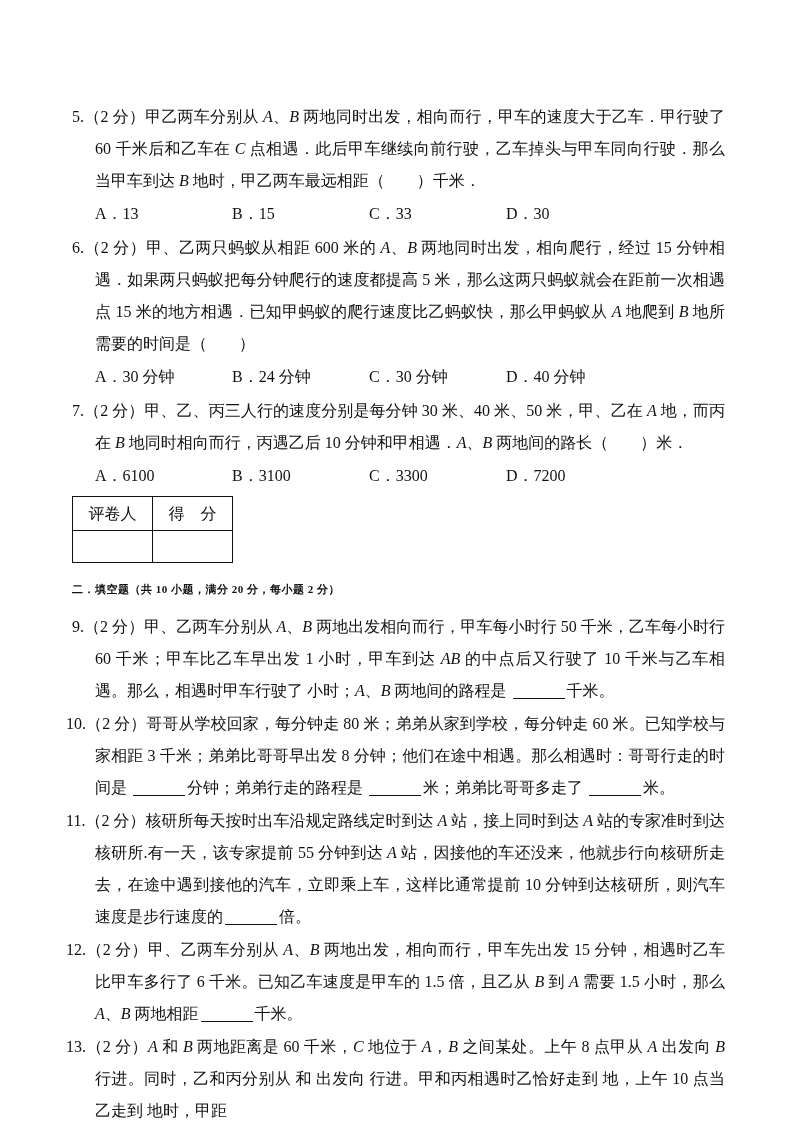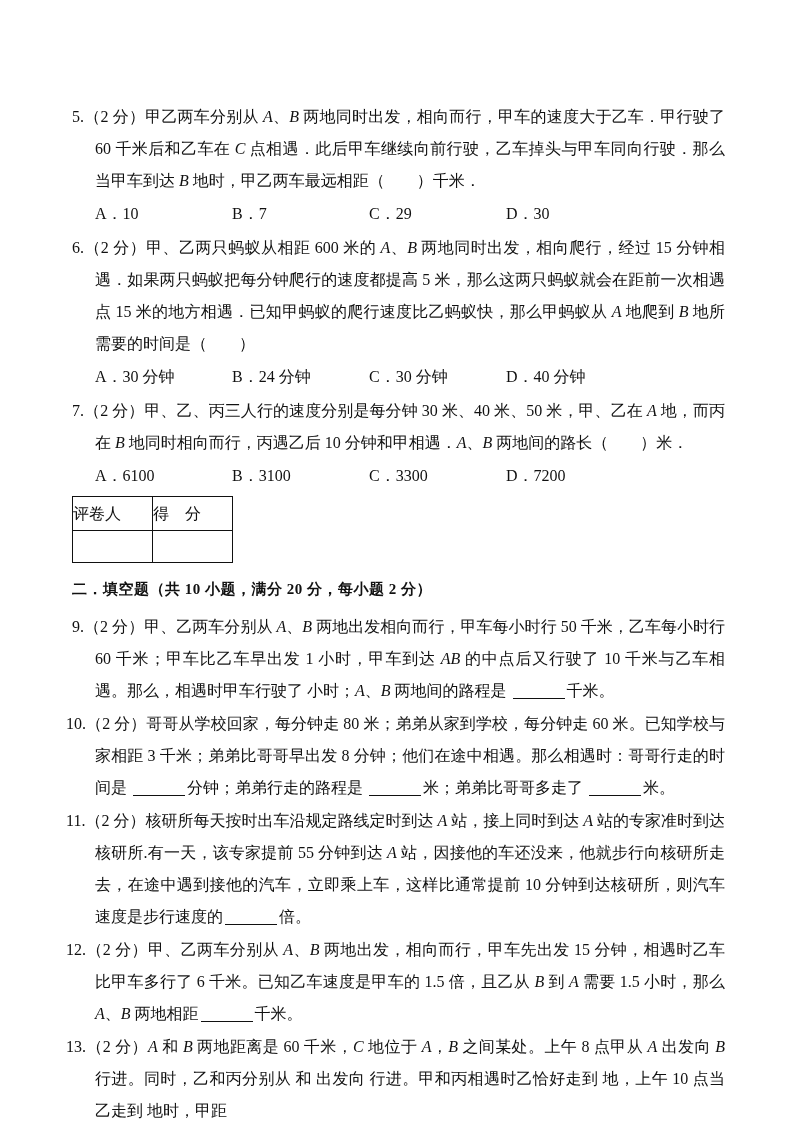--- a/index.html
+++ b/index.html
@@ -36,43 +36,43 @@
     margin: 0 2px;
   }
   table.grader {
     border-collapse: collapse;
     margin: 4px 0 10px 0;
     table-layout: fixed;
   }
   table.grader td {
     border: 1.6px solid #111;
     width: 80px;
-    text-align: left;
+    text-align: center;
     font-size: 16px;
   }
   table.grader tr.head td { height: 34px; }
   table.grader tr.body td { height: 32px; }
   h2.sec {
-    font-size: 15px;
+    font-size: 11px;
     font-weight: bold;
     line-height: 32px;
     margin: 0 0 6px 0;
     letter-spacing: 0.5px;
   }
 </style>
 </head>
 <body>
 
 <div class="page">
 
   <section>
     <div>
       <p class="q hang1">5.（2 分）甲乙两车分别从 <i class="var">A</i>、<i class="var">B</i> 两地同时出发，相向而行，甲车的速度大于乙车．甲行驶了 60 千米后和乙车在 <i class="var">C</i> 点相遇．此后甲车继续向前行驶，乙车掉头与甲车同向行驶．那么当甲车到达 <i class="var">B</i> 地时，甲乙两车最远相距（　　）千米．</p>
       <div class="opts">
-        <span class="opt">A．10</span><span class="opt">B．7</span><span class="opt">C．29</span><span class="opt">D．30</span>
+        <span class="opt">A．13</span><span class="opt">B．15</span><span class="opt">C．33</span><span class="opt">D．30</span>
       </div>
     </div>
 
     <div>
       <p class="q hang1">6.（2 分）甲、乙两只蚂蚁从相距 600 米的 <i class="var">A</i>、<i class="var">B</i> 两地同时出发，相向爬行，经过 15 分钟相遇．如果两只蚂蚁把每分钟爬行的速度都提高 5 米，那么这两只蚂蚁就会在距前一次相遇点 15 米的地方相遇．已知甲蚂蚁的爬行速度比乙蚂蚁快，那么甲蚂蚁从 <i class="var">A</i> 地爬到 <i class="var">B</i> 地所需要的时间是（　　）</p>
       <div class="opts">
         <span class="opt">A．30 分钟</span><span class="opt">B．24 分钟</span><span class="opt">C．30 分钟</span><span class="opt">D．40 分钟</span>
       </div>
     </div>
 

